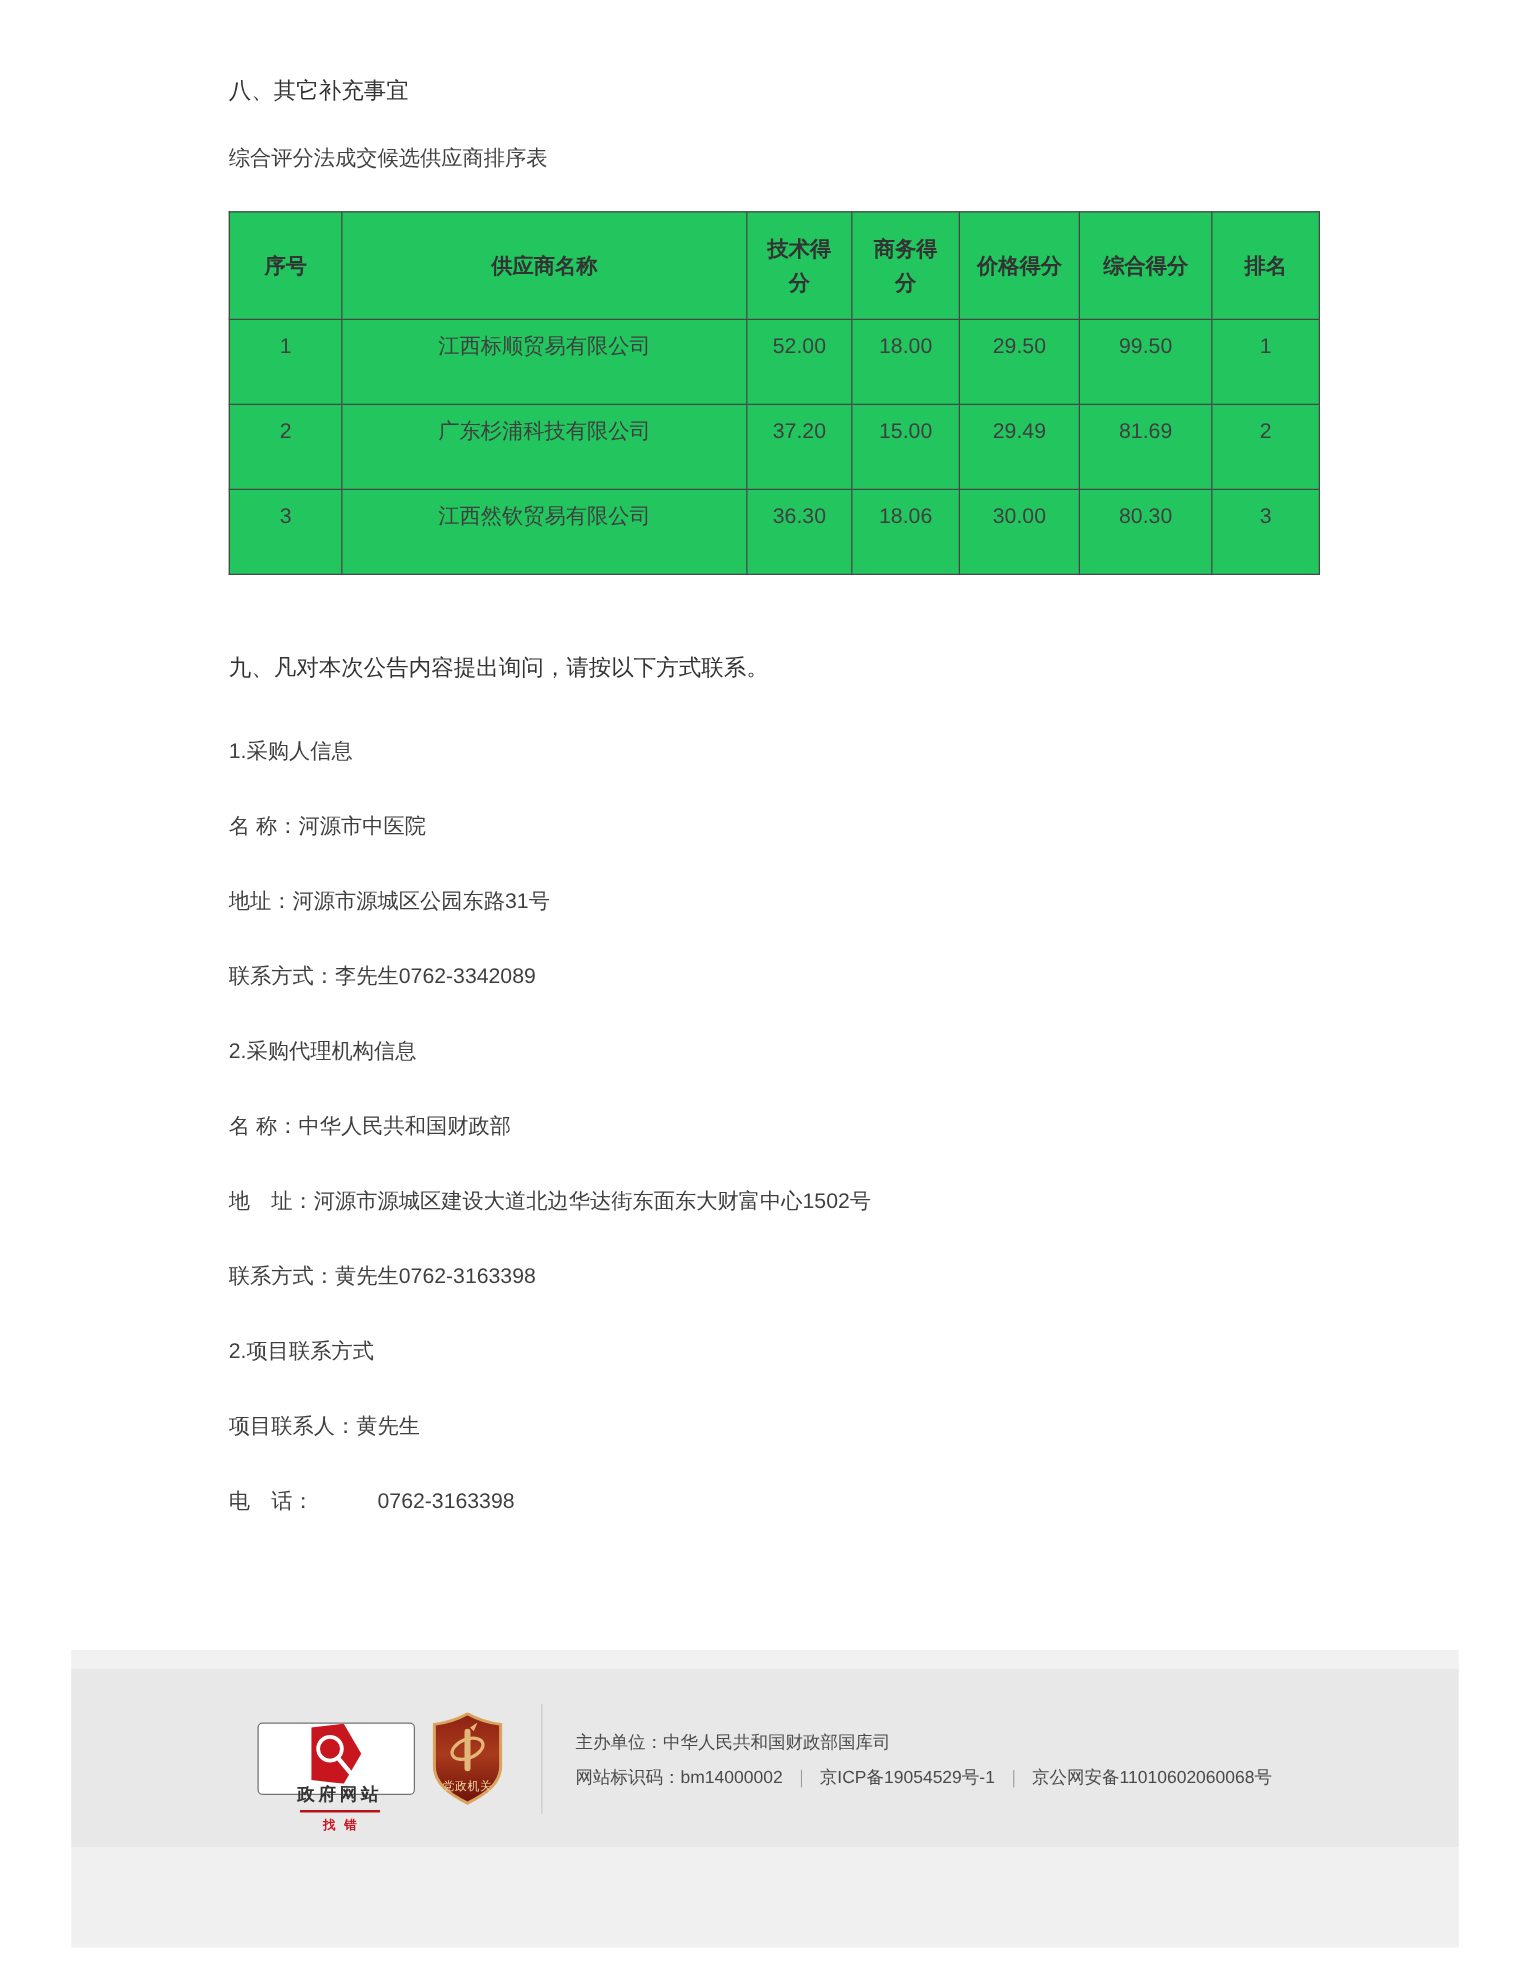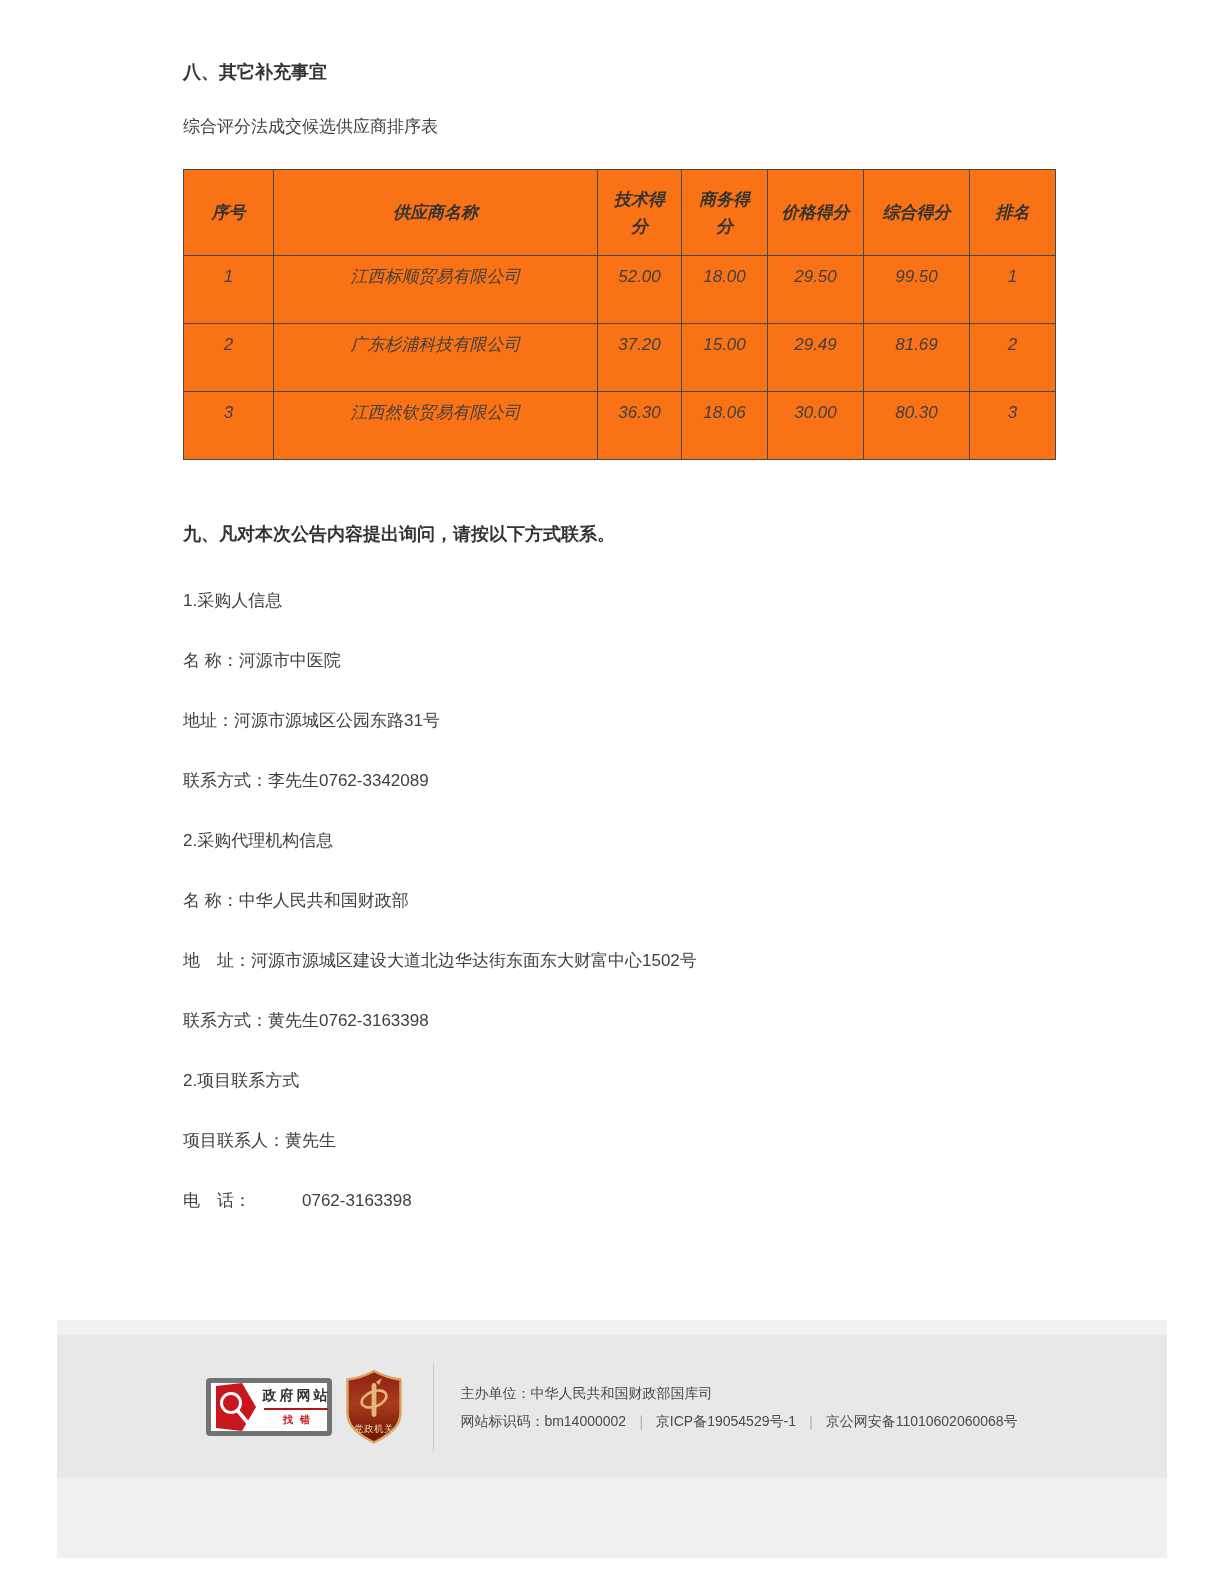--- a/index.html
+++ b/index.html
@@ -5,31 +5,31 @@
   html, body { margin: 0; padding: 0; background: #ffffff; }
   body {
     width: 1224px; min-height: 1585px;
     font-family: "Liberation Sans", "DejaVu Sans", sans-serif;
     color: #3f3f3f;
     -webkit-font-smoothing: antialiased;
   }
   .content { padding: 62px 40px 0 183px; }
 
   h2.sec-heading {
-    font-size: 18px; line-height: 21px; font-weight: bold;
+    font-size: 18px; line-height: 21px; font-weight: normal;
     color: #333333; margin: 0 0 34px 0;
   }
   h2.sec-heading.second { margin-top: 64px; margin-bottom: 46px; }
 
   p.caption { font-size: 17px; line-height: 20px; margin: 0 0 32px 0; color: #3f3f3f; }
   p.pline   { font-size: 17px; line-height: 20px; margin: 0 0 40px 0; color: #3f3f3f; }
 
   table.rank {
     border-collapse: collapse; table-layout: fixed;
-    width: 872px; background: #f97316; font-style: italic;
+    width: 872px; background: #22c55e;
   }
   table.rank th, table.rank td {
     border: 1px solid #474747;
     text-align: center;
     font-size: 17px;
     color: #3f3f3f;
     padding: 0 8px;
     overflow: hidden;
   }
   table.rank th {
@@ -48,22 +48,22 @@
   .footer-area { width: 1110px; margin: 109px auto 0 auto; }
   .strip-top    { height: 15px; background: #f1f1f1; }
   .footer-main  { height: 143px; background: #e8e8e8; display: flex; align-items: center; justify-content: center; }
   .strip-bottom { height: 80px; background: #f0f0f0; }
 
   .footer-inner { display: flex; align-items: center; }
 
   a.badge-error {
     display: flex; align-items: center; text-decoration: none;
     width: 126px; height: 58px; background: #ffffff;
-    border: 5px solid #737373; border-radius: 4px;
-    box-sizing: border-box; padding: 0 6px 0 5px; cursor: pointer;
+    border: 1px solid #737373; border-radius: 4px;
+    box-sizing: border-box; padding: 0 6px 0 5px; cursor: pointer; flex-direction: column;
   }
   .be-text { display: flex; flex-direction: column; align-items: center; margin-left: 6px; flex: 1; }
   .be-l1 { font-size: 14px; color: #333333; letter-spacing: 3px; font-weight: bold; white-space: nowrap; }
   .be-rule { width: 64px; height: 0; border-bottom: 2px solid #b5131a; margin: 3px 0 3px 0; }
   .be-l2 { font-size: 10px; color: #c8161e; letter-spacing: 7px; font-weight: bold; text-indent: 7px; white-space: nowrap; }
 
   a.badge-shield { display: block; width: 58px; height: 74px; margin-left: 13px; cursor: pointer; }
 
   .vdivider { width: 1px; height: 88px; background: #c9c9c9; margin: 0 26px 0 30px; }
 

